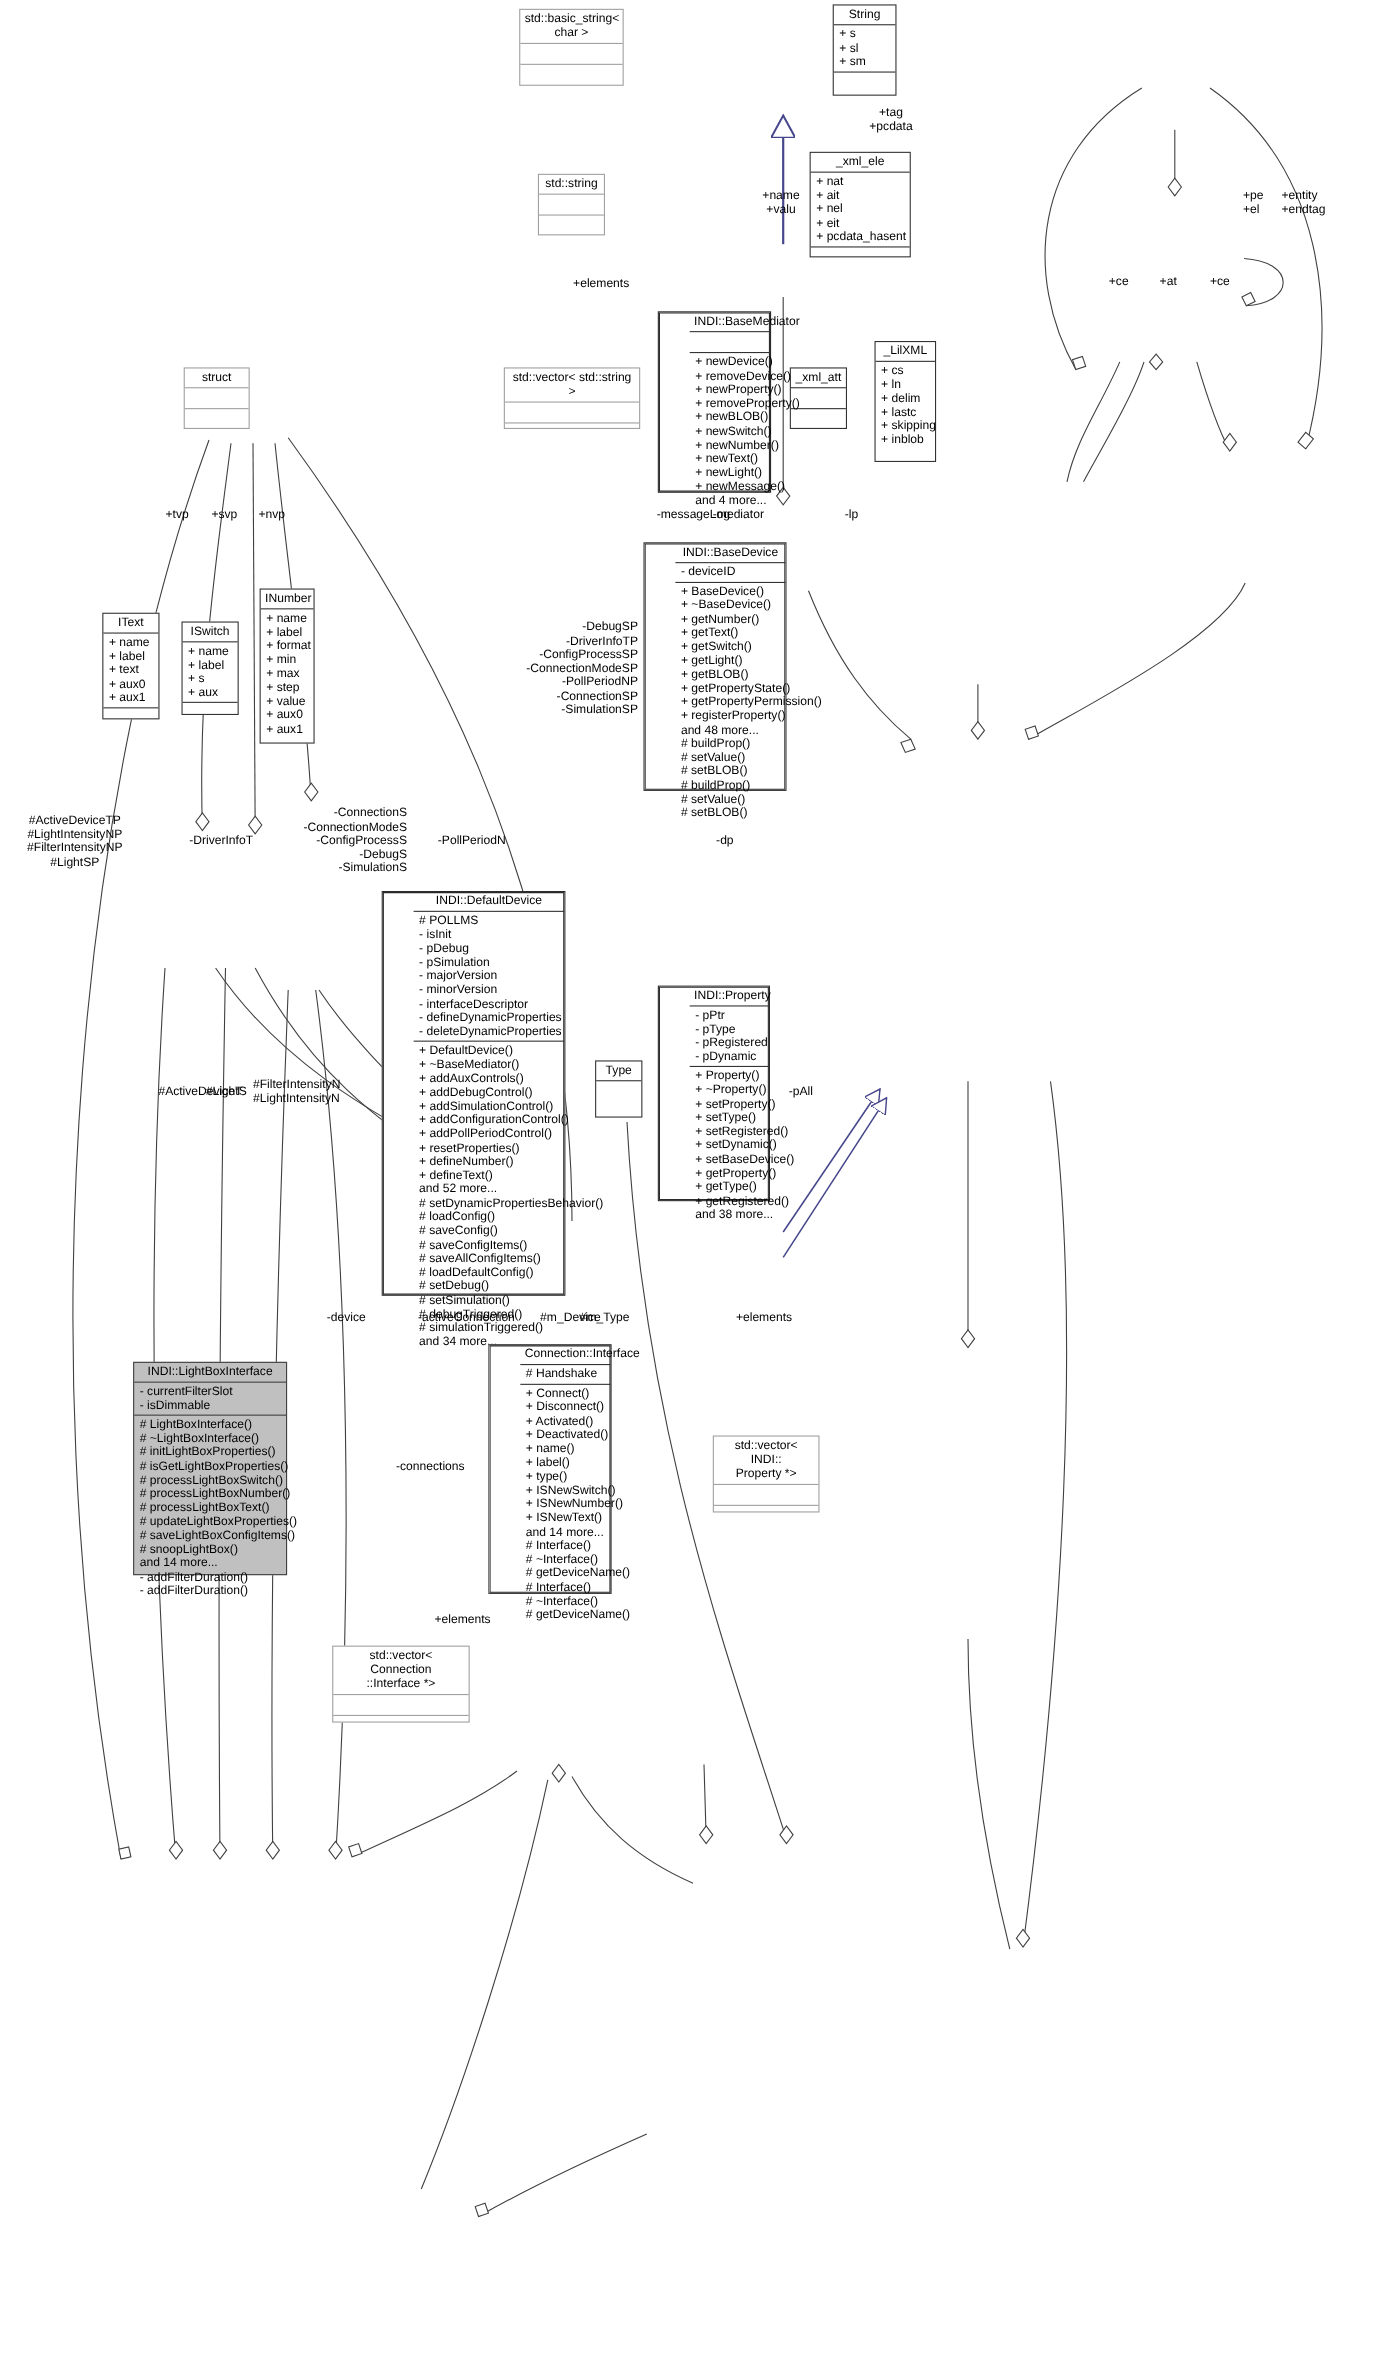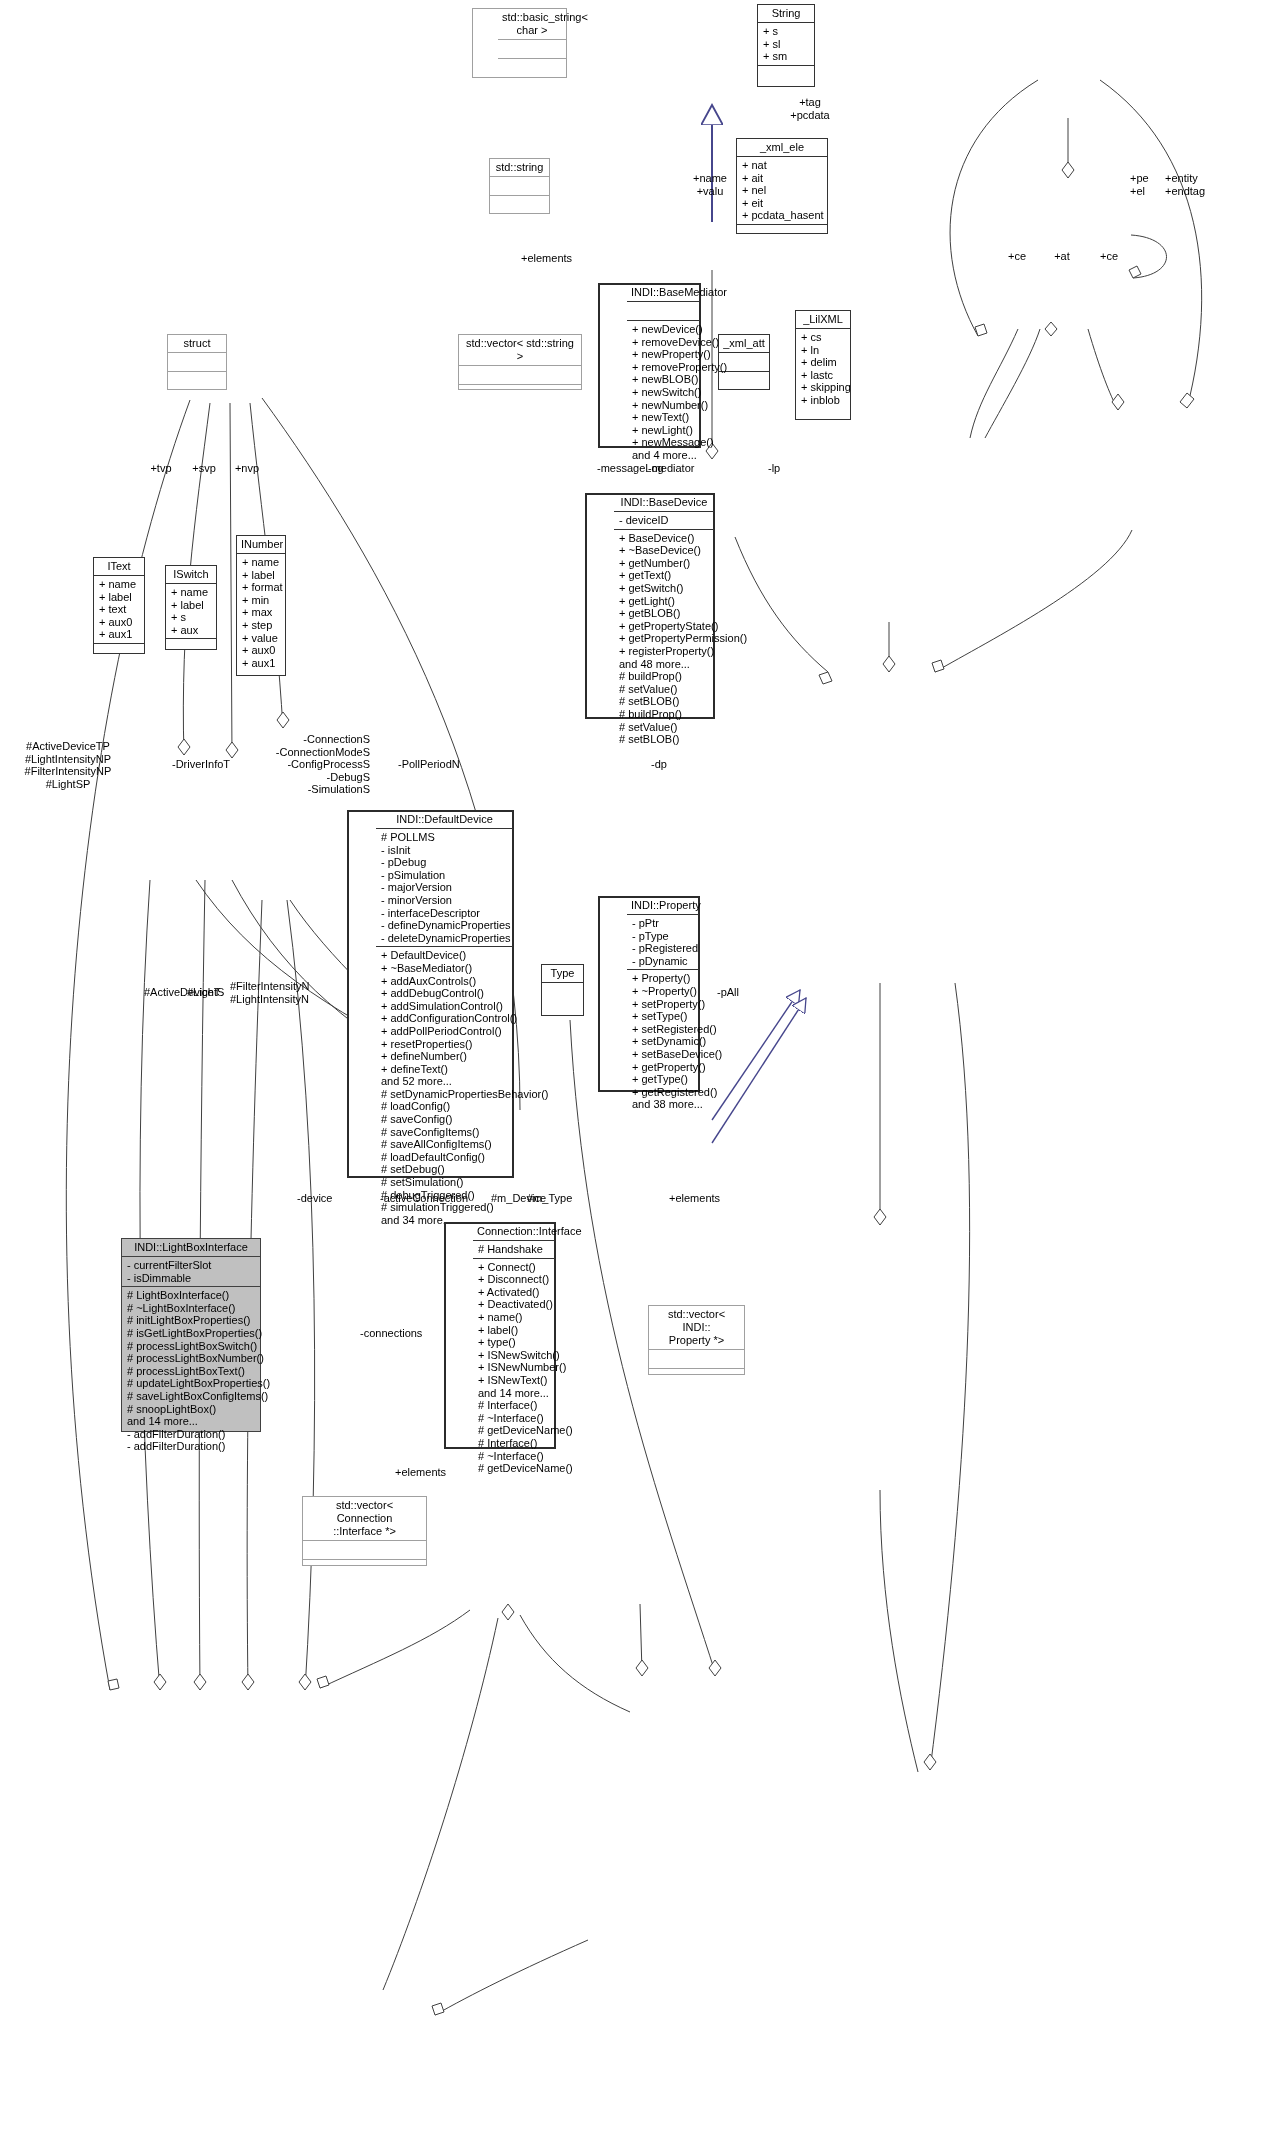--- a/index.html
+++ b/index.html
@@ -187,21 +187,21 @@
     <g>
       <path d="M498,1618 C470,1750 420,1900 383,1990" stroke="#404040" stroke-width="1" fill="none"></path>
     </g>
 
     <g>
       <path d="M588,1940 C520,1970 470,1995 435,2015" stroke="#404040" stroke-width="1" fill="none"></path>
       <path d="M435,2015 l-3,-9 l9,-3 l3,9 z" fill="#fff" stroke="#404040"></path>
     </g>
   </svg>
 
-  <div class="node light" style="left:472px;top:8px;width:95px;height:70px;padding-left:25px;">
+  <div class="node light" style="left:472px;top:8px;width:95px;height:70px;">
     <div class="n-title">
       <div>std::basic_string&lt;</div>
       <div>char &gt;</div>
     </div>
     <div class="n-sec empty"></div>
     <div class="n-sec empty"></div>
   </div>
 
   <div class="node light" style="left:489px;top:158px;width:61px;height:56px;">
     <div class="n-title">std::string</div>
@@ -485,20 +485,27 @@
 +el</div>
   <div class="elabel l" style="left:1165px;top:172px;width:70px;">+entity
 +endtag</div>
   <div class="elabel c" style="left:1003px;top:250px;width:28px;">+ce</div>
   <div class="elabel c" style="left:1048px;top:250px;width:28px;">+at</div>
   <div class="elabel c" style="left:1095px;top:250px;width:28px;">+ce</div>
   <div class="elabel l" style="left:521px;top:252px;width:70px;">+elements</div>
   <div class="elabel l" style="left:597px;top:462px;width:80px;">-messageLog</div>
   <div class="elabel l" style="left:648px;top:462px;width:70px;">-mediator</div>
   <div class="elabel l" style="left:768px;top:462px;width:24px;">-lp</div>
+  <div class="elabel r" style="left:420px;top:564px;width:160px;">-DebugSP
+-DriverInfoTP
+-ConfigProcessSP
+-ConnectionModeSP
+-PollPeriodNP
+-ConnectionSP
+-SimulationSP</div>
   <div class="elabel c" style="left:140px;top:462px;width:42px;">+tvp</div>
   <div class="elabel c" style="left:183px;top:462px;width:42px;">+svp</div>
   <div class="elabel c" style="left:226px;top:462px;width:42px;">+nvp</div>
   <div class="elabel r" style="left:250px;top:733px;width:120px;">-ConnectionS
 -ConnectionModeS
 -ConfigProcessS
 -DebugS
 -SimulationS</div>
   <div class="elabel l" style="left:398px;top:758px;width:80px;">-PollPeriodN</div>
   <div class="elabel l" style="left:172px;top:758px;width:80px;">-DriverInfoT</div>

